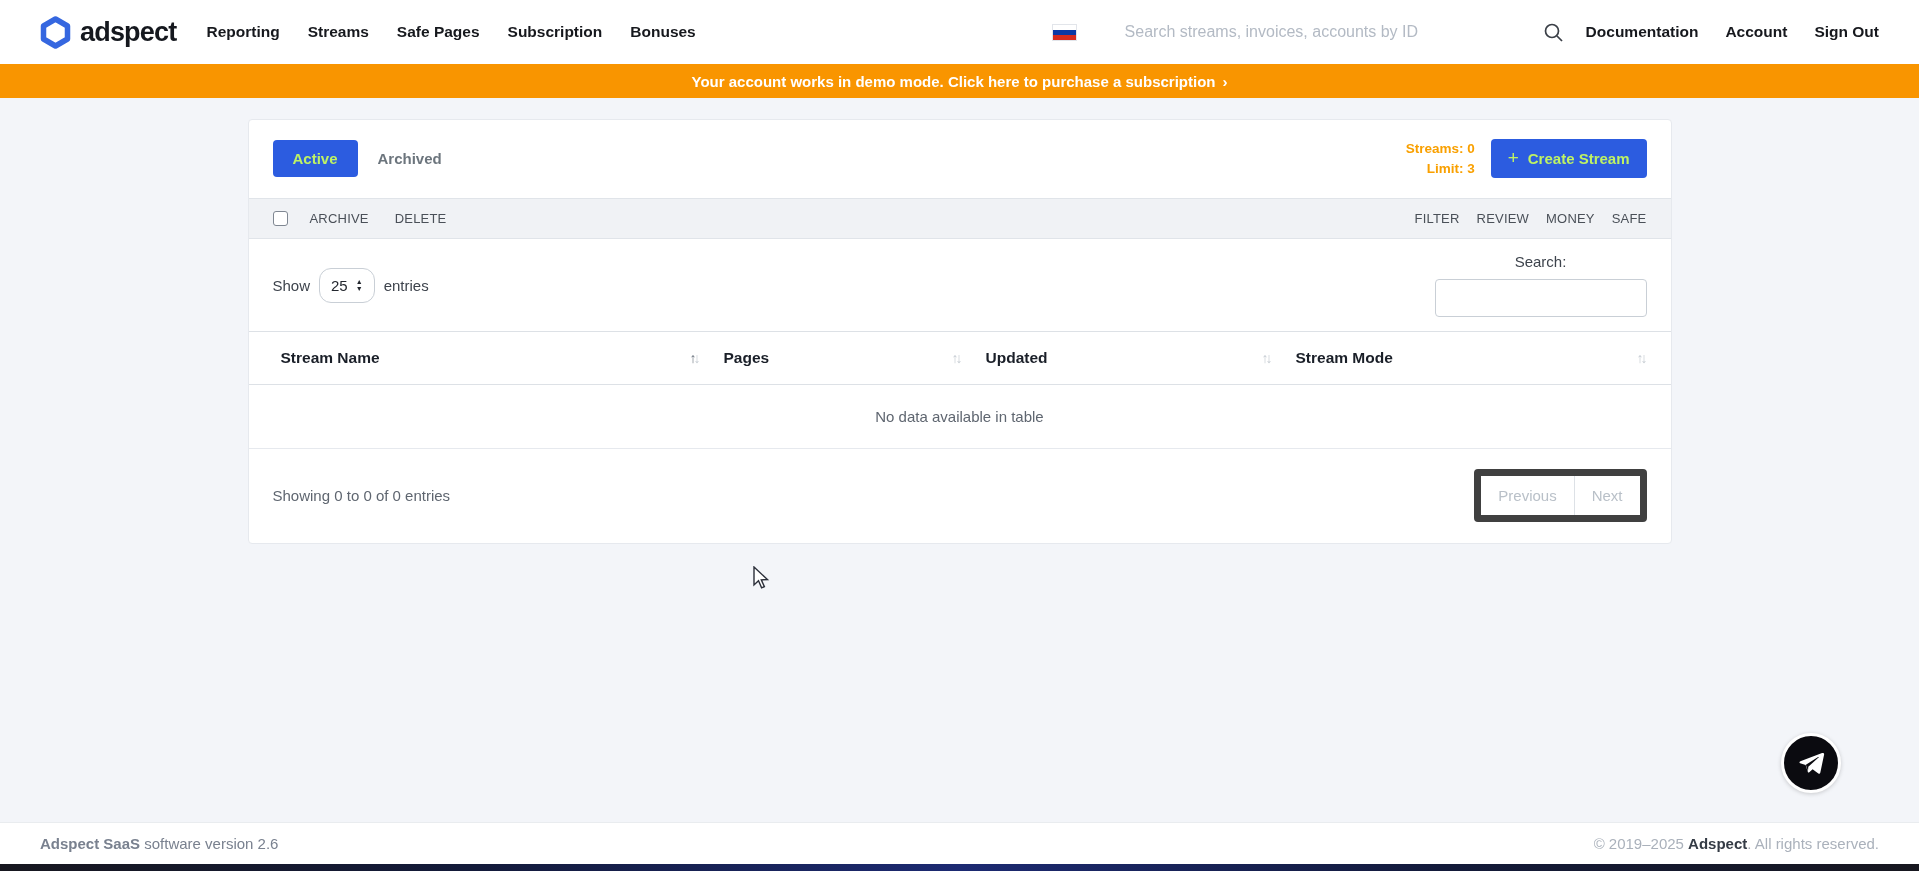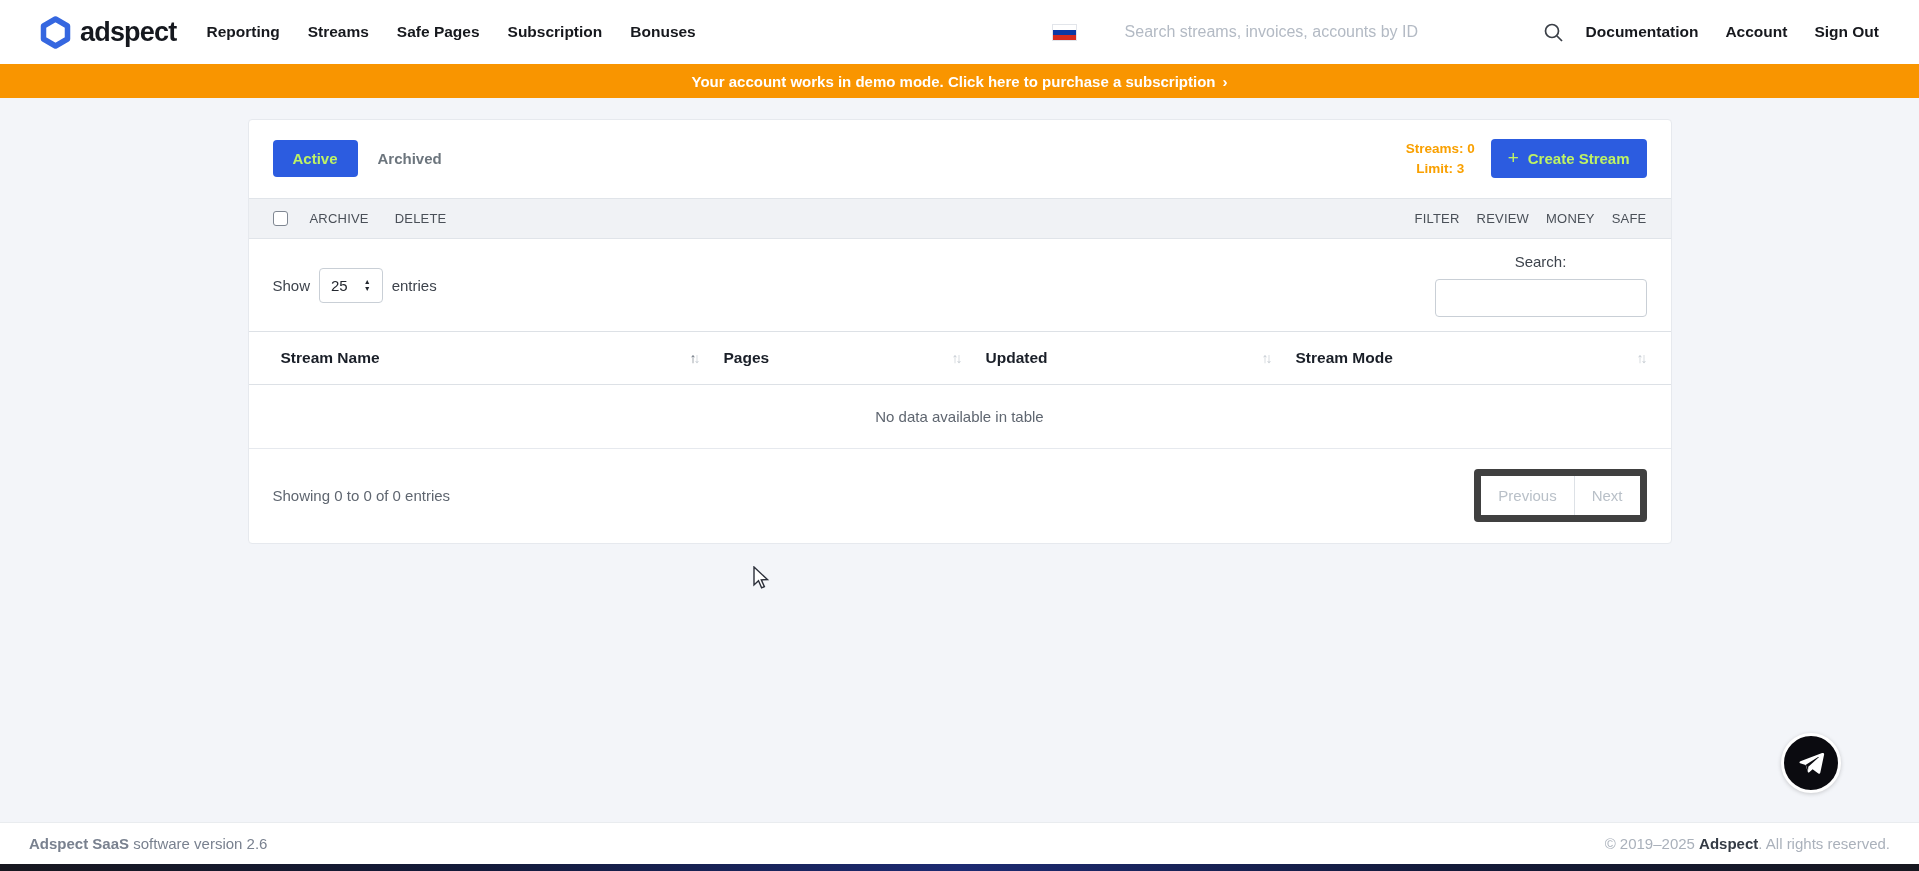--- a/index.html
+++ b/index.html
@@ -26,32 +26,32 @@
   .banner-chevron { color:#ffffff; font-weight:700; font-size:15px; margin-left:7px; }
 
   
   .main { height:724px; background:#f3f5f9; }
   .card { width:1424px; margin:0 auto; position:relative; top:21px; background:#ffffff; border:1px solid #e6e9ee; border-radius:4px; }
 
   .card-header { display:flex; align-items:center; padding:19px 24px 20px 24px; }
   .btn-blue { background:#2c5ce0; color:#bef264; font-weight:700; font-size:15px; border:none; border-radius:4px; padding:10px 20px; cursor:pointer; font-family:Liberation Sans, sans-serif;text-align:center; }
   .tab-archived { margin-left:20px; color:#6c757d; font-weight:700; font-size:15px; cursor:pointer; }
   .header-right { margin-left:auto; display:flex; align-items:center; gap:16px; }
-  .quota { text-align:center; color:#f9a000; font-weight:700; font-size:13.5px; line-height:1.45; }
+  .quota { text-align:right; color:#f9a000; font-weight:700; font-size:13.5px; line-height:1.45; }
   .btn-create { display:flex; align-items:center; gap:9px; padding:10px 17px; }
   .plus-glyph { font-size:19px; font-weight:400; line-height:1; position:relative; top:-1px; }
 
   .toolbar { background:#f0f2f5; border-top:1px solid #e0e4e9; border-bottom:1px solid #e0e4e9; padding:12px 24px; display:flex; align-items:center; font-size:13px; color:#4a5058; }
   .checkbox { width:15px; height:15px; border:1.5px solid #7f8792; border-radius:3px; background:#fff; cursor:pointer; }
   .toolbar-left { display:flex; align-items:center; gap:26px; margin-left:22px; }
   .toolbar-right { margin-left:auto; display:flex; align-items:center; gap:17px; }
   .tool-action { cursor:pointer; letter-spacing:0.2px; }
 
   .controls { display:flex; align-items:center; padding:14px 24px; font-size:15px; color:#3d434c; }
-  .page-size { margin:0 9px; border:1px solid #c9cfd6; border-radius:4px; padding:8px 11px; display:flex; align-items:center; gap:16px; cursor:pointer; background:#fff; }
+  .page-size { margin:0 9px; border:1px solid #c9cfd6; border-radius:12px; padding:8px 11px; display:flex; align-items:center; gap:8px; cursor:pointer; background:#fff; }
   .page-size-value { font-size:15px; color:#23272e; }
   .select-arrows { display:flex; flex-direction:column; font-size:7px; color:#23272e; line-height:1.05; }
   .controls-right { margin-left:auto; display:flex; align-items:center; gap:9px;flex-direction:column; }
   .search-label { color:#3d434c; }
   .table-search-input { width:212px; height:38px; border:1px solid #c9cfd6; border-radius:4px; outline:none; padding:0 10px; font-size:15px; font-family:"Liberation Sans",sans-serif; color:#3a3f47; }
 
   .thead { display:grid; grid-template-columns:443px 262px 310px 1fr; border-top:1px solid #dde1e6; border-bottom:1px solid #dde1e6; padding:17px 24px; }
   .th { display:flex; align-items:center; cursor:pointer; }
   .th-label { font-weight:700; font-size:15.5px; color:#1a1f28;margin-left:8px; }
   .sort { margin-left:auto; margin-right:18px; font-size:14px; letter-spacing:-3px; }
@@ -61,21 +61,21 @@
 
   .empty-row { border-bottom:1px solid #e6e9ee; padding:23px 0; text-align:center; font-size:15px; color:#5f6670; }
 
   .card-footer { display:flex; align-items:center; padding:20px 24px 21px 24px; }
   .summary { font-size:15px; color:#5f6670; }
   .pagination { margin-left:auto; display:flex; border:7px solid #404040; border-radius:4px; overflow:hidden; background:#0f766e; }
   .page-btn { padding:11px 17px; font-size:15px; color:#b9c0c8; cursor:default; background:#fff; }
   .page-btn.prev { border-right:1px solid #dde1e6; }
 
   
-  .footer { height:42px; background:#ffffff; border-top:1px solid #e9ecef; display:flex; align-items:center; padding:0 29px; font-size:15px; }
+  .footer { height:42px; background:#ffffff; border-top:1px solid #e9ecef; display:flex; align-items:center; padding:0 40px; font-size:15px; }
   .footer-left { color:#79818f; }
   .footer-left b { font-weight:700; color:#79818f; }
   .footer-right { margin-left:auto; color:#aab1bb; }
   .footer-right b { color:#343b45; font-weight:700; }
   .bottom-bar { height:7px; background:linear-gradient(90deg,#17171f 0%,#131a3a 25%,#1c2a72 50%,#131a3a 75%,#17171f 100%); }
 
   
   .telegram-fab { position:absolute; left:1781px; top:733px; width:60px; height:60px; border-radius:50%; background:#0b0b10; border:3px solid #ffffff; box-shadow:0 1px 4px rgba(0,0,0,0.18); display:flex; align-items:center; justify-content:center; cursor:pointer; }
   .cursor { position:absolute; left:752px; top:566px; pointer-events:none; z-index:99; }
 </style>

